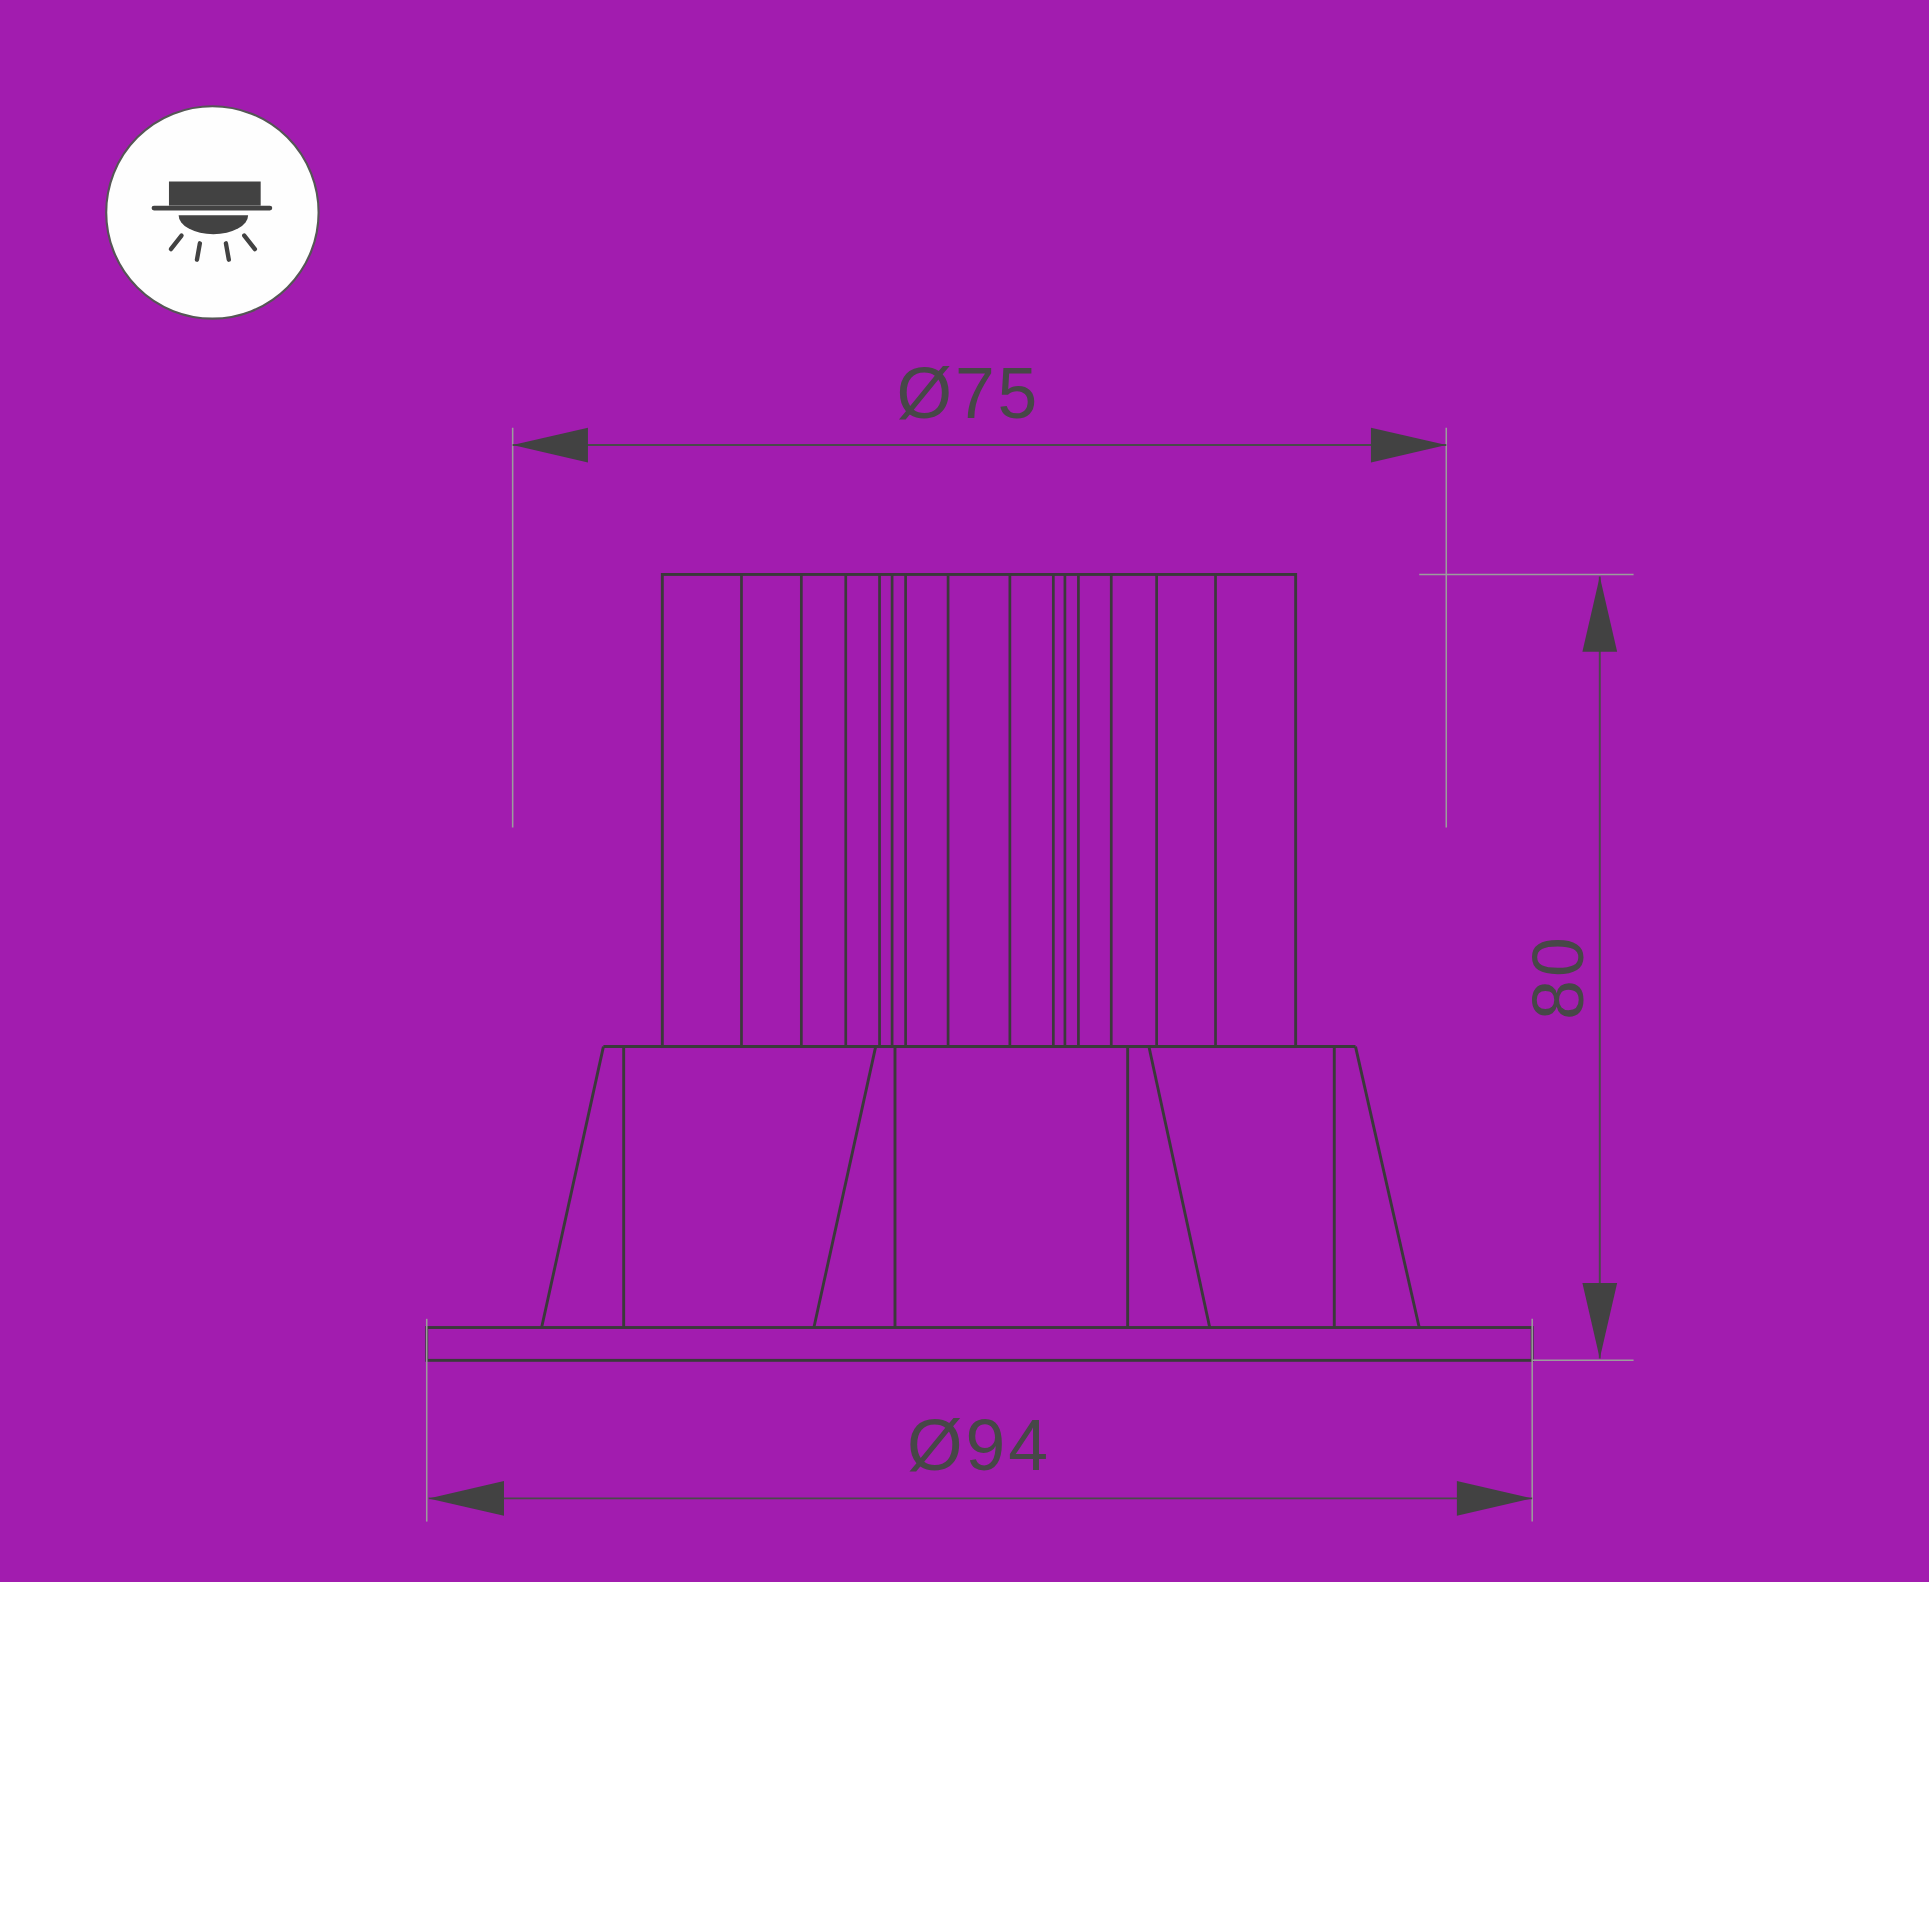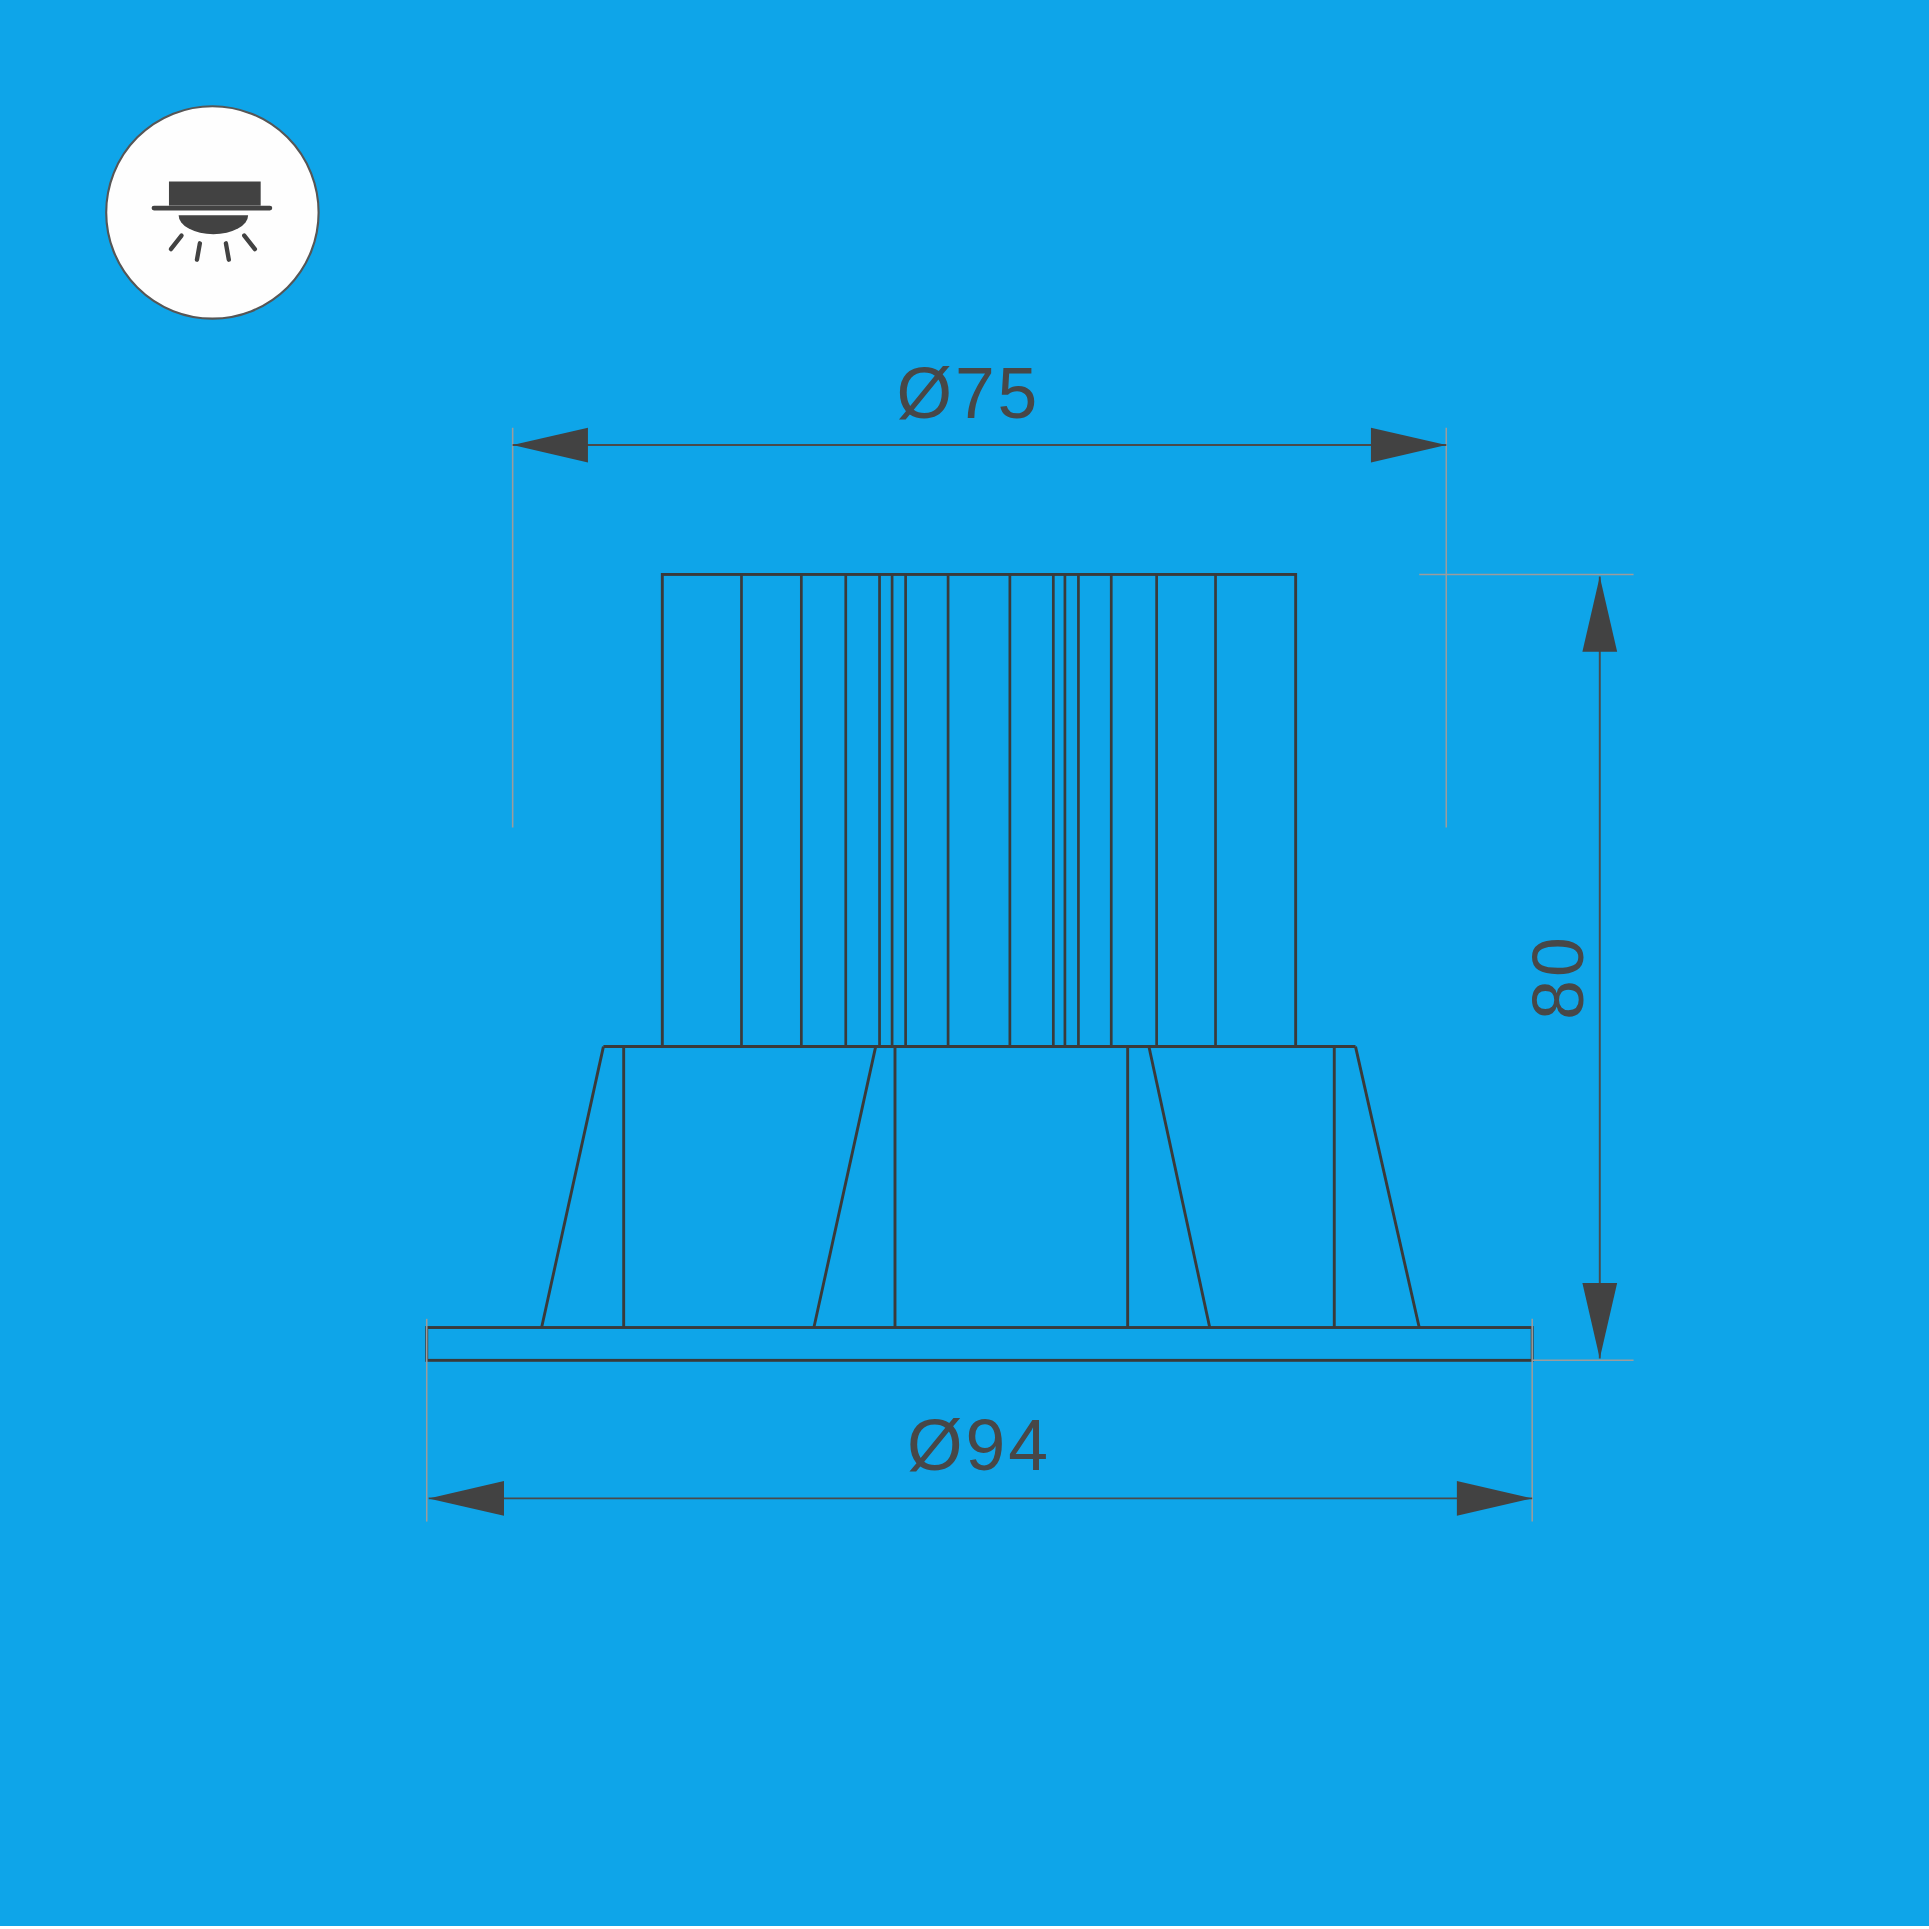--- a/index.html
+++ b/index.html
@@ -3,22 +3,22 @@
 <meta charset="utf-8">
 <style>
   html, body {
     margin: 0;
     padding: 0;
     background: #ffffff;
   }
   .canvas {
     position: relative;
     width: 1929px;
-    height: 1926px;
-    background: #0ea5e9;
+    height: 1582px;
+    background: #a21caf;
     outline: 1px solid #f2f2f2;
     overflow: hidden;
     font-family: "Liberation Sans", sans-serif;
   }
   svg { display: block; }
   .outline-ln {
     stroke: #3a3a3a;
     stroke-width: 3;
     fill: none;
   }

